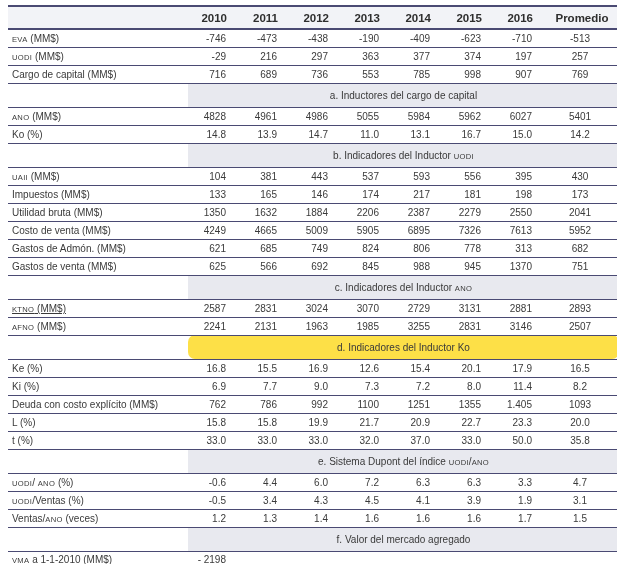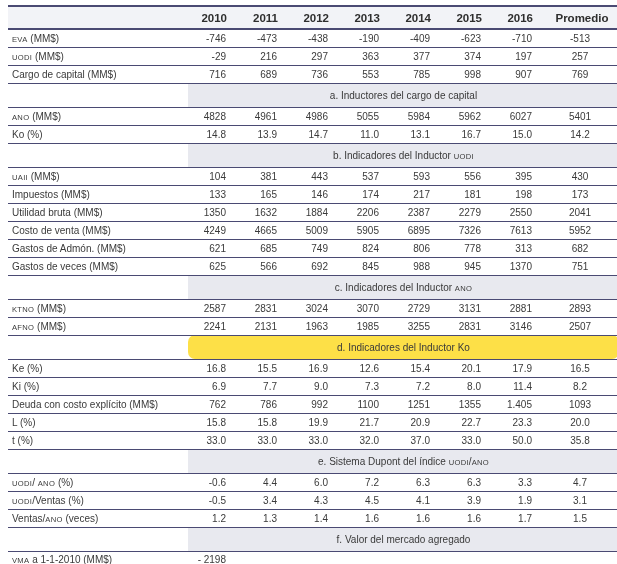--- a/index.html
+++ b/index.html
@@ -217,36 +217,36 @@
           <td class="val" style="border-bottom-color: rgb(74, 74, 115); color: rgb(58, 58, 58);">621</td>
           <td class="val" style="border-bottom-color: rgb(74, 74, 115); color: rgb(58, 58, 58);">685</td>
           <td class="val" style="border-bottom-color: rgb(74, 74, 115); color: rgb(58, 58, 58);">749</td>
           <td class="val" style="border-bottom-color: rgb(74, 74, 115); color: rgb(58, 58, 58);">824</td>
           <td class="val" style="border-bottom-color: rgb(74, 74, 115); color: rgb(58, 58, 58);">806</td>
           <td class="val" style="border-bottom-color: rgb(74, 74, 115); color: rgb(58, 58, 58);">778</td>
           <td class="val" style="border-bottom-color: rgb(74, 74, 115); color: rgb(58, 58, 58);">313</td>
           <td class="val promedio" style="border-bottom-color: rgb(74, 74, 115); color: rgb(58, 58, 58);">682</td>
         </tr>
         <tr class="data-row">
-          <td class="row-label" style="border-bottom-color: rgb(74, 74, 115); color: rgb(58, 58, 58);"><span>Gastos de veces (MM$)</span></td>
+          <td class="row-label" style="border-bottom-color: rgb(74, 74, 115); color: rgb(58, 58, 58);"><span>Gastos de venta (MM$)</span></td>
           <td class="val" style="border-bottom-color: rgb(74, 74, 115); color: rgb(58, 58, 58);">625</td>
           <td class="val" style="border-bottom-color: rgb(74, 74, 115); color: rgb(58, 58, 58);">566</td>
           <td class="val" style="border-bottom-color: rgb(74, 74, 115); color: rgb(58, 58, 58);">692</td>
           <td class="val" style="border-bottom-color: rgb(74, 74, 115); color: rgb(58, 58, 58);">845</td>
           <td class="val" style="border-bottom-color: rgb(74, 74, 115); color: rgb(58, 58, 58);">988</td>
           <td class="val" style="border-bottom-color: rgb(74, 74, 115); color: rgb(58, 58, 58);">945</td>
           <td class="val" style="border-bottom-color: rgb(74, 74, 115); color: rgb(58, 58, 58);">1370</td>
           <td class="val promedio" style="border-bottom-color: rgb(74, 74, 115); color: rgb(58, 58, 58);">751</td>
         </tr>
         <tr class="section-row">
           <td class="spacer" style="border-bottom-color: rgb(74, 74, 115); color: rgb(58, 58, 58);"></td>
           <td class="band" colspan="8" style="border-bottom-color: rgb(74, 74, 115); color: rgb(58, 58, 58); background: rgb(232, 233, 239);"><span>c. Indicadores del Inductor </span><span class="sc">ANO</span></td>
         </tr>
         <tr class="data-row">
-          <td class="row-label" style="border-bottom-color: rgb(74, 74, 115); color: rgb(58, 58, 58);"><span class="sc">KTNO</span><span> (MM$)</span></td>
+          <td class="row-label" style="border-bottom-color: rgb(74, 74, 115); color: rgb(58, 58, 58); text-decoration: underline;"><span class="sc">KTNO</span><span> (MM$)</span></td>
           <td class="val" style="border-bottom-color: rgb(74, 74, 115); color: rgb(58, 58, 58);">2587</td>
           <td class="val" style="border-bottom-color: rgb(74, 74, 115); color: rgb(58, 58, 58);">2831</td>
           <td class="val" style="border-bottom-color: rgb(74, 74, 115); color: rgb(58, 58, 58);">3024</td>
           <td class="val" style="border-bottom-color: rgb(74, 74, 115); color: rgb(58, 58, 58);">3070</td>
           <td class="val" style="border-bottom-color: rgb(74, 74, 115); color: rgb(58, 58, 58);">2729</td>
           <td class="val" style="border-bottom-color: rgb(74, 74, 115); color: rgb(58, 58, 58);">3131</td>
           <td class="val" style="border-bottom-color: rgb(74, 74, 115); color: rgb(58, 58, 58);">2881</td>
           <td class="val promedio" style="border-bottom-color: rgb(74, 74, 115); color: rgb(58, 58, 58);">2893</td>
         </tr>
         <tr class="data-row">

